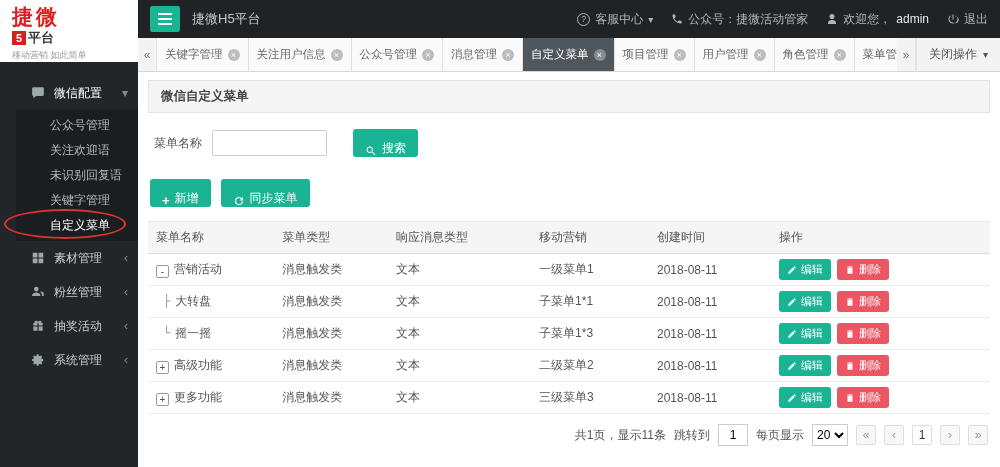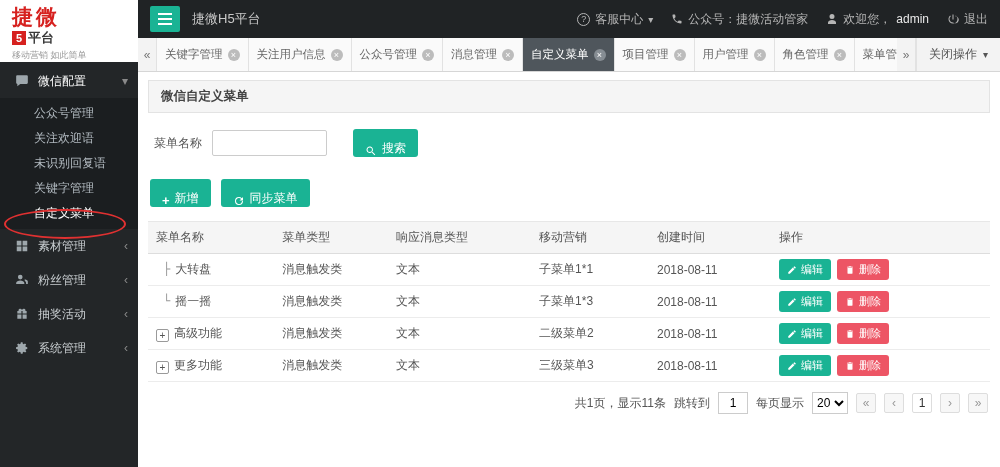--- a/index.html
+++ b/index.html
@@ -7,21 +7,21 @@
   .app { position:relative; width:1000px; height:467px; background:#fff; overflow:hidden; font-size:12px; color:#333; }
 
   
   .sidebar { position:absolute; left:0; top:0; width:138px; height:467px; background:#232628; z-index:5; }
   .logo { height:62px; background:#fff; padding:5px 10px 0 12px; overflow:hidden; }
   .logo-line1 { color:#d6211f; font-weight:bold; font-size:21px; letter-spacing:3px; line-height:23px; }
   .logo-line2 { display:flex; align-items:center; gap:2px; margin-top:1px; }
   .logo-5 { background:#d6211f; color:#fff; font-weight:bold; font-size:11px; width:14px; height:14px; display:inline-flex; align-items:center; justify-content:center; }
   .logo-pt { color:#3a3a3a; font-weight:bold; font-size:13px; }
   .logo-tagline { color:#9a9a9a; font-size:9px; margin-top:2px; white-space:nowrap; }
-  .side-nav { padding-top:2px; }
+  .side-nav { padding-top:14px;margin-left:16px; }
   .side-section { height:34px; display:flex; align-items:center; padding:0 10px 0 15px; color:#c9ced1; font-size:12px; cursor:pointer; }
   .side-section svg { width:14px; height:14px; fill:#9ea7ac; margin-right:9px; flex:none; }
   .side-section .chev { margin-left:auto; color:#8a8a8a; font-size:12px; }
   .submenu { background:#1b1e20; padding:3px 0; }
   .submenu-item { height:25px; line-height:25px; padding-left:34px; color:#b2bac0; font-size:12px; cursor:pointer; }
   .submenu-item.active { color:#fff; }
   .annotation-ellipse { position:absolute; left:4px; top:209px; width:122px; height:30px; border:2px solid #e03131; border-radius:50%; z-index:9; pointer-events:none; }
 
   
   .topbar { position:absolute; left:138px; top:0; width:862px; height:38px; background:#202325; display:flex; align-items:center; padding:0 12px; gap:12px; }
@@ -258,20 +258,40 @@
         <tr>
           <th>菜单名称</th>
           <th>菜单类型</th>
           <th>响应消息类型</th>
           <th>移动营销</th>
           <th>创建时间</th>
           <th>操作</th>
         </tr>
       </thead>
       <tbody>
+        <tr>
+          <td><span class="node-box">-</span><span>营销活动</span></td>
+          <td>消息触发类</td>
+          <td>文本</td>
+          <td>一级菜单1</td>
+          <td>2018-08-11</td>
+          <td>
+            <button class="btn-sm btn-edit">
+                <svg viewBox="0 0 24 24">
+                  <path d="M3 17.25V21h3.75L17.8 9.94l-3.75-3.75L3 17.25zM20.7 7a1 1 0 000-1.4l-2.3-2.3a1 1 0 00-1.4 0l-1.8 1.8 3.7 3.75L20.7 7z"></path>
+                </svg>
+                <span>编辑</span>
+              </button><button class="btn-sm btn-del">
+                <svg viewBox="0 0 24 24">
+                  <path d="M6 19a2 2 0 002 2h8a2 2 0 002-2V7H6v12zM19 4h-3.5l-1-1h-5l-1 1H5v2h14V4z"></path>
+                </svg>
+                <span>删除</span>
+              </button>
+          </td>
+        </tr>
         <tr>
           <td><span class="branch">├</span><span>大转盘</span></td>
           <td>消息触发类</td>
           <td>文本</td>
           <td>子菜单1*1</td>
           <td>2018-08-11</td>
           <td>
             <button class="btn-sm btn-edit">
                 <svg viewBox="0 0 24 24">
                   <path d="M3 17.25V21h3.75L17.8 9.94l-3.75-3.75L3 17.25zM20.7 7a1 1 0 000-1.4l-2.3-2.3a1 1 0 00-1.4 0l-1.8 1.8 3.7 3.75L20.7 7z"></path>

